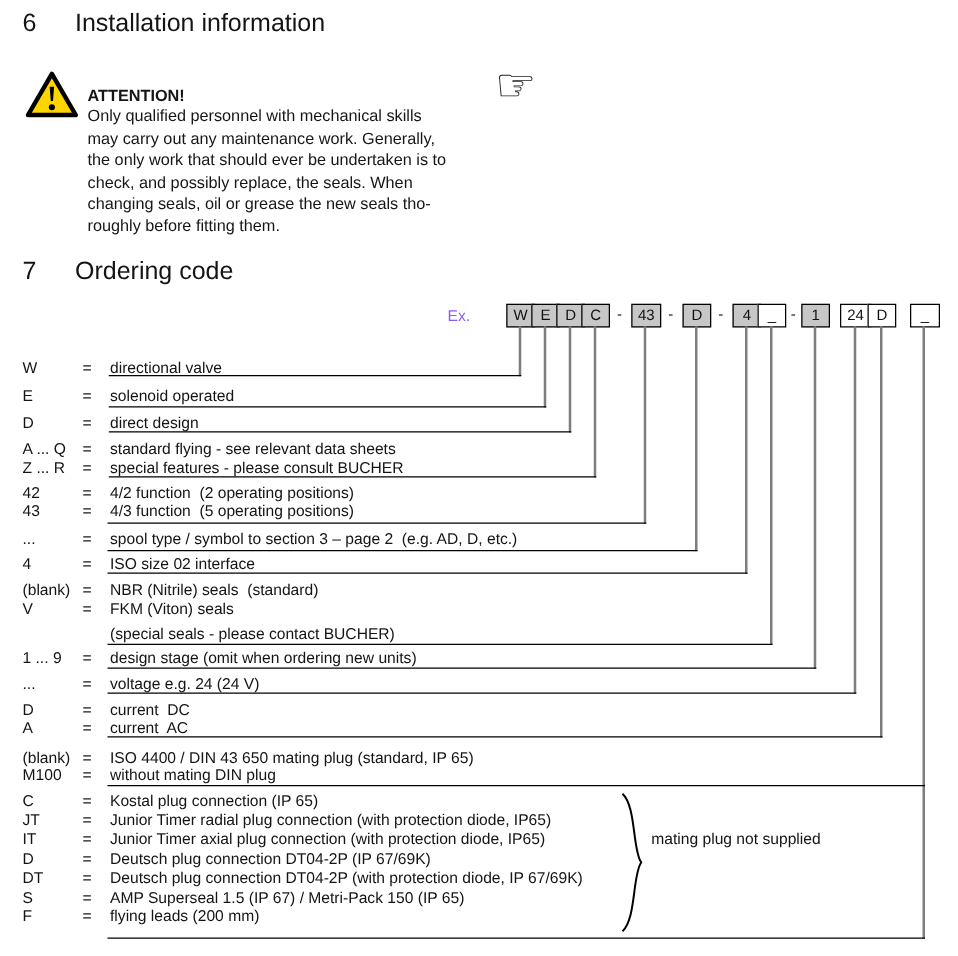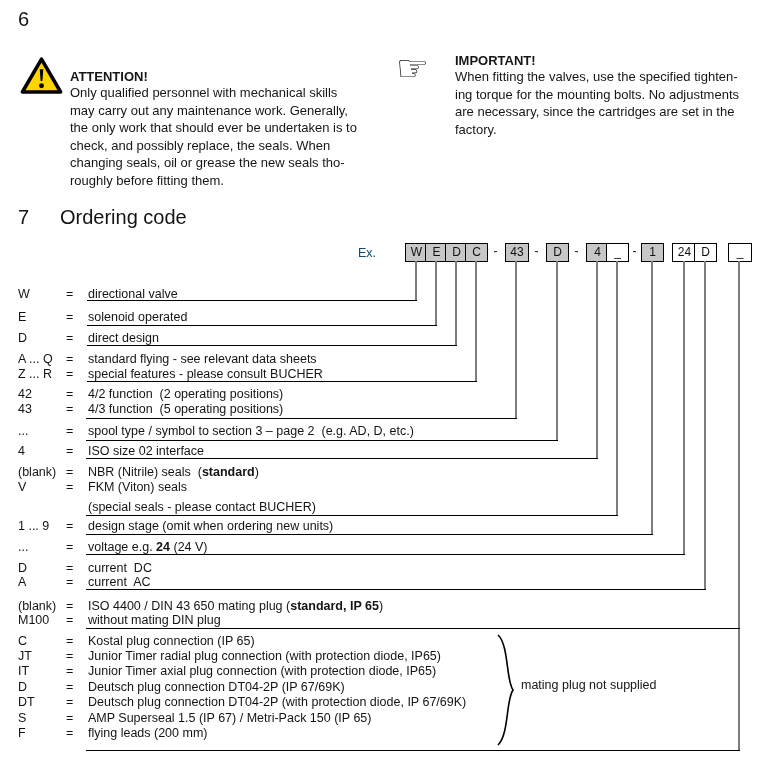--- a/index.html
+++ b/index.html
@@ -3,41 +3,42 @@
 <meta charset="utf-8">
 <style>
   html,body{margin:0;padding:0;background:#fff;}
   .page{position:relative;width:766px;height:765px;background:#ffffff;overflow:hidden;
         font-family:"Liberation Sans", sans-serif;color:#111;}
   .abs{position:absolute;}
   .sec-num{position:absolute;font-size:20px;color:#141414;}
   .sec-title{position:absolute;font-size:20px;color:#141414;}
   .note-title{font-size:13px;font-weight:bold;color:#161616;}
   .note-body{font-size:13px;line-height:17.5px;white-space:pre-line;color:#161616;text-align:justify;}
-  .ex-label{position:absolute;font-size:12.5px;color:#0c4a6e;}
+  .ex-label{position:absolute;font-size:12.5px;color:#8b5cf6;}
   .obox{position:absolute;top:243px;height:17px;border:1px solid #000;line-height:17px;
         text-align:center;font-size:12px;background:#fff;color:#101010;}
   .obox.shaded{background:#c7c7c7;}
   .sep{position:absolute;top:243px;height:17px;line-height:17px;font-size:12px;text-align:center;color:#101010;}
   .vline{position:absolute;width:2px;background:#7d7d7d;}
   .hline{position:absolute;height:1.4px;background:#000;}
   .row{position:absolute;left:18px;height:15px;font-size:12.5px;color:#141414;}
   .row .code{position:absolute;left:0;top:0;white-space:pre;}
   .row .eq{position:absolute;left:48px;top:0;}
   .row .desc{position:absolute;left:70px;top:0;white-space:pre;}
-  .row b{font-weight:bold;}
+  .row b{font-weight:normal;}
   .brace-note{position:absolute;font-size:12.5px;color:#141414;white-space:pre;}
   .hand-icon{position:absolute;font-family:"DejaVu Sans", sans-serif;font-size:37px;line-height:1;color:#1a1a1a;}
 </style>
 </head>
 <body>
 
 <div class="page">
 
   <span class="sec-num" style="left:18px;top:8px">6</span>
+  <span class="sec-title" style="left:60px;top:8px">Installation information</span>
 
   <span class="abs" style="left:19px;top:56px">
     <svg width="45" height="40" viewBox="0 0 100 90">
       <path d="M50 7 L93 81 L7 81 Z" fill="#ffd500" stroke="#000" stroke-width="8" stroke-linejoin="round"></path>
       <path d="M46 30 h8 l-2 26 h-4 Z" fill="#000"></path>
       <circle cx="50" cy="67" r="5.5" fill="#000"></circle>
     </svg>
   </span>
 
   <div class="abs" style="left:70px;top:69px;width:308px">
@@ -45,27 +46,20 @@
     <div class="note-body">Only qualified personnel with mechanical skills
 may carry out any maintenance work. Generally,
 the only work that should ever be undertaken is to
 check, and possibly replace, the seals. When
 changing seals, oil or grease the new seals tho-
 roughly before fitting them.</div>
   </div>
 
   <span class="hand-icon" style="left:396px;top:50px">☞</span>
 
-  <div class="abs" style="left:455px;top:53px;width:308px">
-    <div class="note-title">IMPORTANT!</div>
-    <div class="note-body">When fitting the valves, use the specified tighten-
-ing torque for the mounting bolts. No adjustments
-are necessary, since the cartridges are set in the
-factory.</div>
-  </div>
 
   <span class="sec-num" style="left:18px;top:206px">7</span>
   <span class="sec-title" style="left:60px;top:206px">Ordering code</span>
 
   <span class="ex-label" style="left:358px;top:246px">Ex.</span>
 
   <div class="obox shaded" style="left:405px;width:21px">W</div>
   <div class="obox shaded" style="left:425px;width:21px">E</div>
   <div class="obox shaded" style="left:445px;width:21px">D</div>
   <div class="obox shaded" style="left:465px;width:21px">C</div>
@@ -234,15 +228,15 @@
     <span class="code">F</span>
     <span class="eq">=</span>
     <span class="desc"><span>flying leads (200 mm)</span><b></b><span></span></span>
   </div>
 
   <span class="abs" style="left:497px;top:633px">
     <svg width="18" height="114" viewBox="0 0 18 114">
       <path d="M1 2 C 12 12, 9 48, 16 57 C 9 66, 12 102, 1 112" fill="none" stroke="#000" stroke-width="1.6"></path>
     </svg>
   </span>
-  <span class="brace-note" style="left:521px;top:678px">mating plug not supplied</span>
+  <span class="brace-note" style="left:521px;top:664px">mating plug not supplied</span>
 
 </div>
 
 </body></html>

